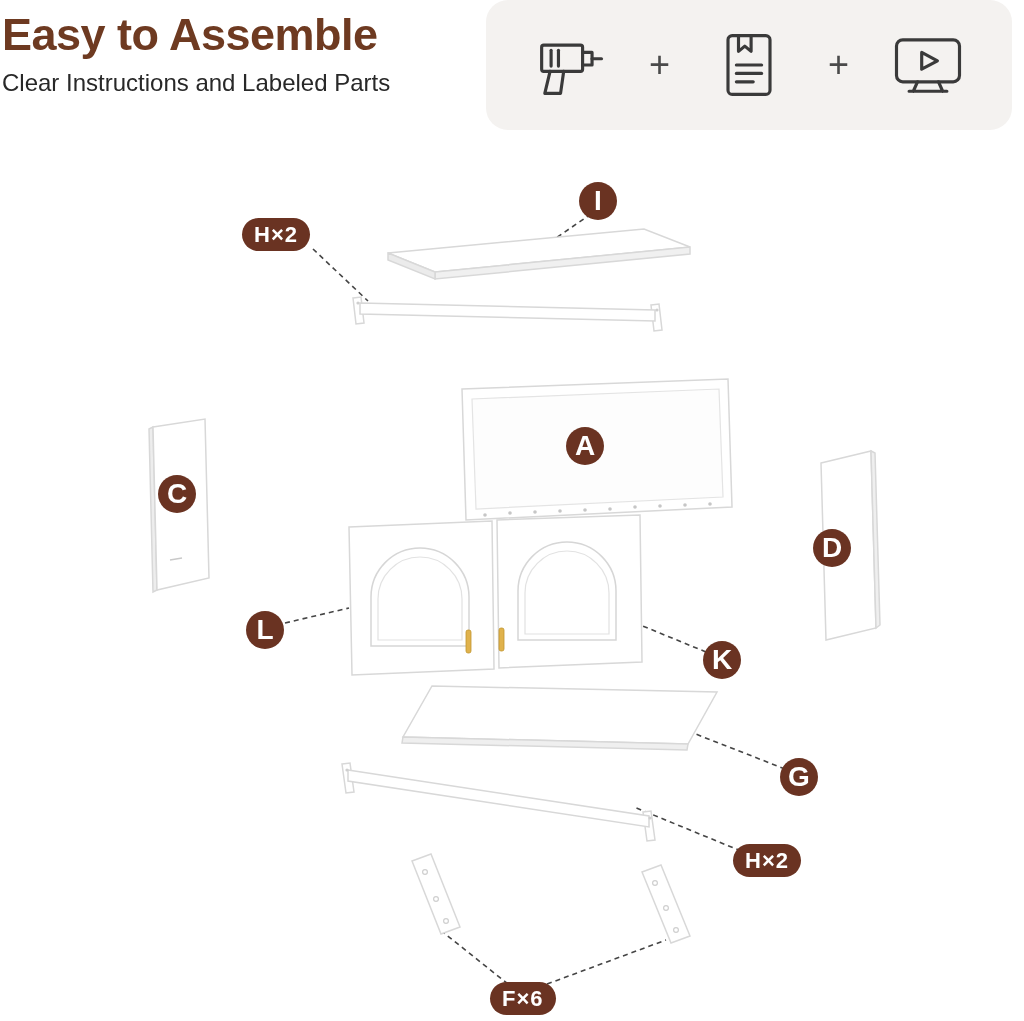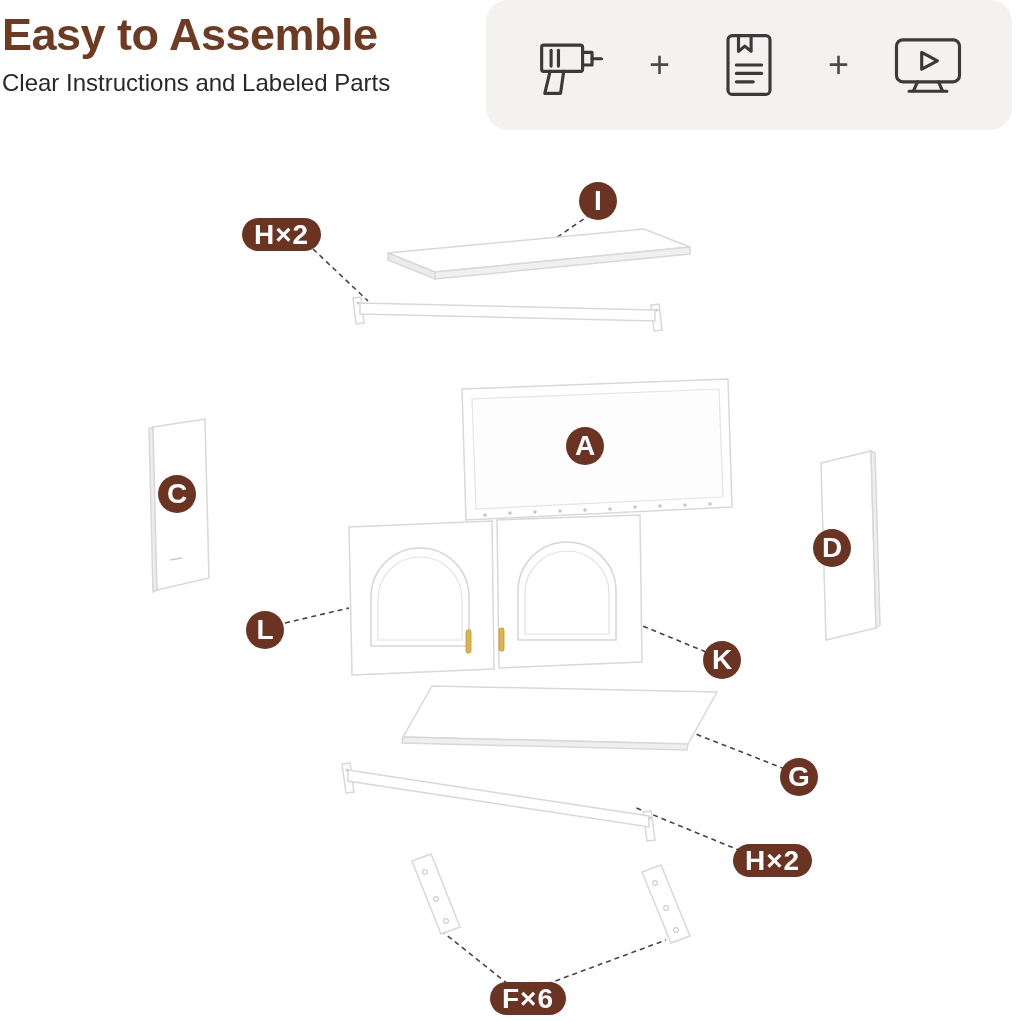--- a/index.html
+++ b/index.html
@@ -88,21 +88,21 @@
   .circle {
     width: 38px;
     height: 38px;
     border-radius: 50%;
     font-size: 28px;
   }
   .pill {
     height: 33px;
     padding: 0 12px;
     border-radius: 17px;
-    font-size: 28px;
+    font-size: 22px;
     letter-spacing: 1px;
   }
 </style>
 </head>
 <body>
 
 <div class="page">
 
   <div class="header">
     <h1 class="title">Easy to Assemble</h1>

